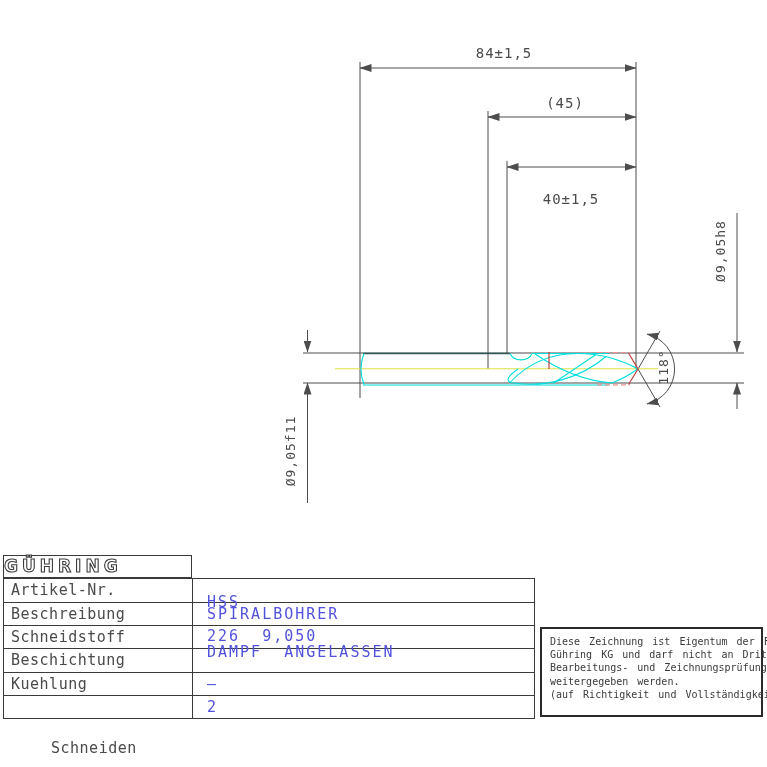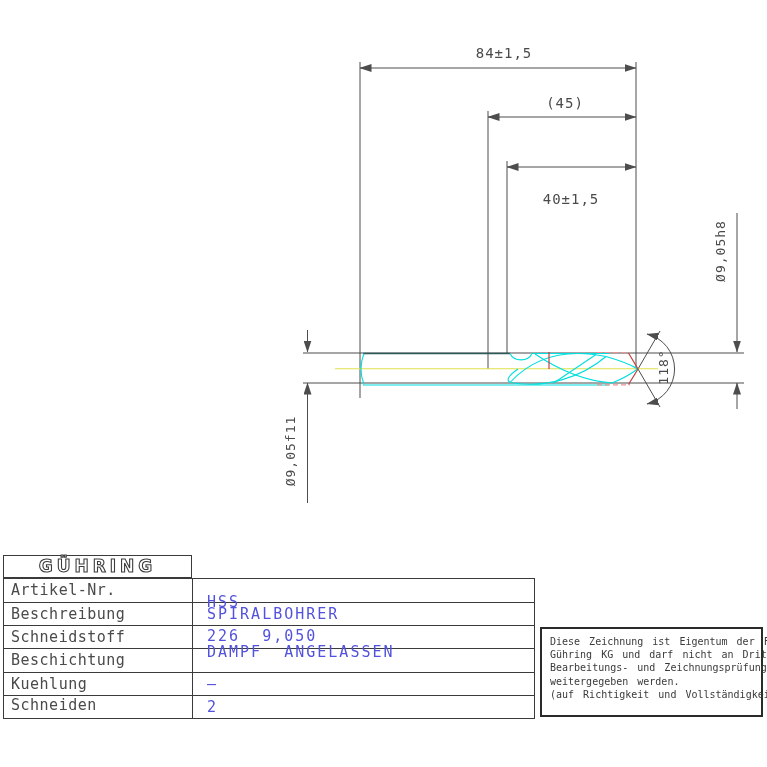--- a/index.html
+++ b/index.html
@@ -22,21 +22,21 @@
 
   
   .box{position:absolute;border:1px solid #3a3a3a;box-sizing:border-box;background:transparent;}
   .hline{position:absolute;height:1px;background:#3a3a3a;}
   .vline{position:absolute;width:1px;background:#3a3a3a;}
   .tb-label{position:absolute;left:11px;height:17px;font-size:15px;line-height:17px;
             color:#4a4a4a;letter-spacing:0.5px;white-space:pre;}
   .tb-value{position:absolute;left:207px;height:17px;font-size:15px;line-height:17px;
             color:var(--value_color,#5252dd);letter-spacing:2px;white-space:pre;}
   .logo{position:absolute;left:3px;top:555px;width:189px;height:23px;border:1px solid #3a3a3a;
-        box-sizing:border-box;text-align:center;line-height:21px;font-family:"DejaVu Sans",sans-serif;
+        box-sizing:border-box;text-align:left;line-height:21px;font-family:"DejaVu Sans",sans-serif;
         font-size:17px;font-weight:700;letter-spacing:4px;color:#ffffff;
         -webkit-text-stroke:1.1px #3c3c3c;white-space:pre;}
 
   
   .note{position:absolute;left:540px;top:627px;width:223px;height:90px;border:2px solid #2a2a2a;
         box-sizing:border-box;padding:6px 0 0 8px;}
   .note div{font-size:10px;line-height:13.2px;color:#3a3a3a;letter-spacing:0px;word-spacing:3px;white-space:pre;}
 </style>
 </head>
 <body>
@@ -118,21 +118,21 @@
     <div class="tb-label" style="top:582px;">Artikel-Nr.</div>
     <div class="tb-value" style="top:582px;margin-top:46px;">226  9,050</div>
     <div class="tb-label" style="top:606px;">Beschreibung</div>
     <div class="tb-value" style="top:606px;">SPIRALBOHRER</div>
     <div class="tb-label" style="top:629px;">Schneidstoff</div>
     <div class="tb-value" style="top:594px;">HSS</div>
     <div class="tb-label" style="top:652px;">Beschichtung</div>
     <div class="tb-value" style="top:644px;text-align:right;">DAMPF  ANGELASSEN</div>
     <div class="tb-label" style="top:676px;">Kuehlung</div>
     <div class="tb-value" style="top:676px;">–</div>
-    <div class="tb-label" style="top:697px;">Schneiden</div>
+    <div class="tb-label" style="top:740px;margin-left:40px;">Schneiden</div>
     <div class="tb-value" style="top:699px;">2</div>
   </div>
 
   <div class="note">
     <div>Diese Zeichnung ist Eigentum der Fa.</div>
     <div>Gühring KG und darf nicht an Dritte</div>
     <div>Bearbeitungs- und Zeichnungsprüfung</div>
     <div>weitergegeben werden.</div>
     <div>(auf Richtigkeit und Vollständigkeit)</div>
   </div>

